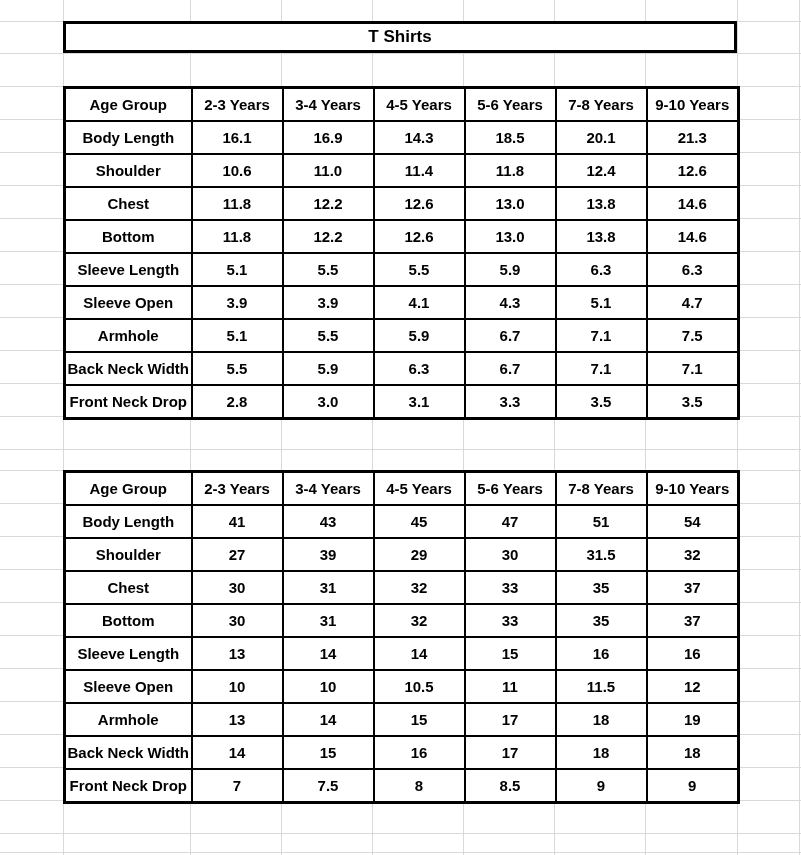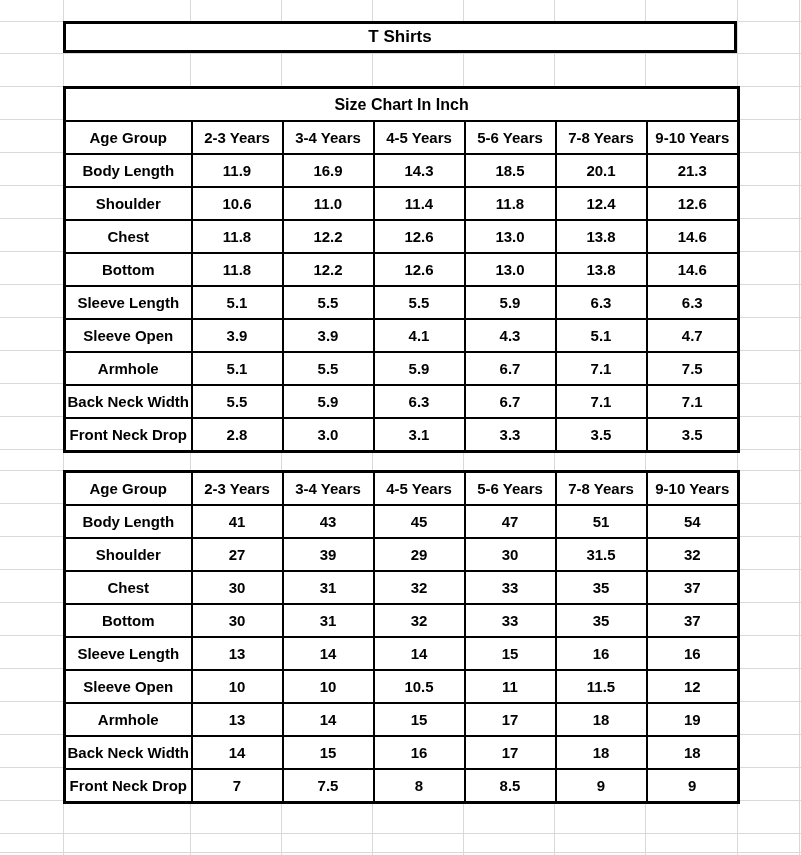--- a/index.html
+++ b/index.html
@@ -88,34 +88,31 @@
         <col style="width:127px">
         <col style="width:91px">
         <col style="width:91px">
         <col style="width:91px">
         <col style="width:91px">
         <col style="width:91px">
         <col style="width:92px">
       </colgroup>
       <tbody>
         <tr>
-          <td colspan="7" class="t-title">Size Chart In Inch</td>
-        </tr>
-        <tr>
           <td class="hdr">Age Group</td>
           <td class="hdr">2-3 Years</td>
           <td class="hdr">3-4 Years</td>
           <td class="hdr">4-5 Years</td>
           <td class="hdr">5-6 Years</td>
           <td class="hdr">7-8 Years</td>
           <td class="hdr">9-10 Years</td>
         </tr>
         <tr>
           <td class="rowlabel">Body Length</td>
-          <td>11.9</td>
+          <td>16.1</td>
           <td>16.9</td>
           <td>14.3</td>
           <td>18.5</td>
           <td>20.1</td>
           <td>21.3</td>
         </tr>
         <tr>
           <td class="rowlabel">Shoulder</td>
           <td>10.6</td>
           <td>11.0</td>

